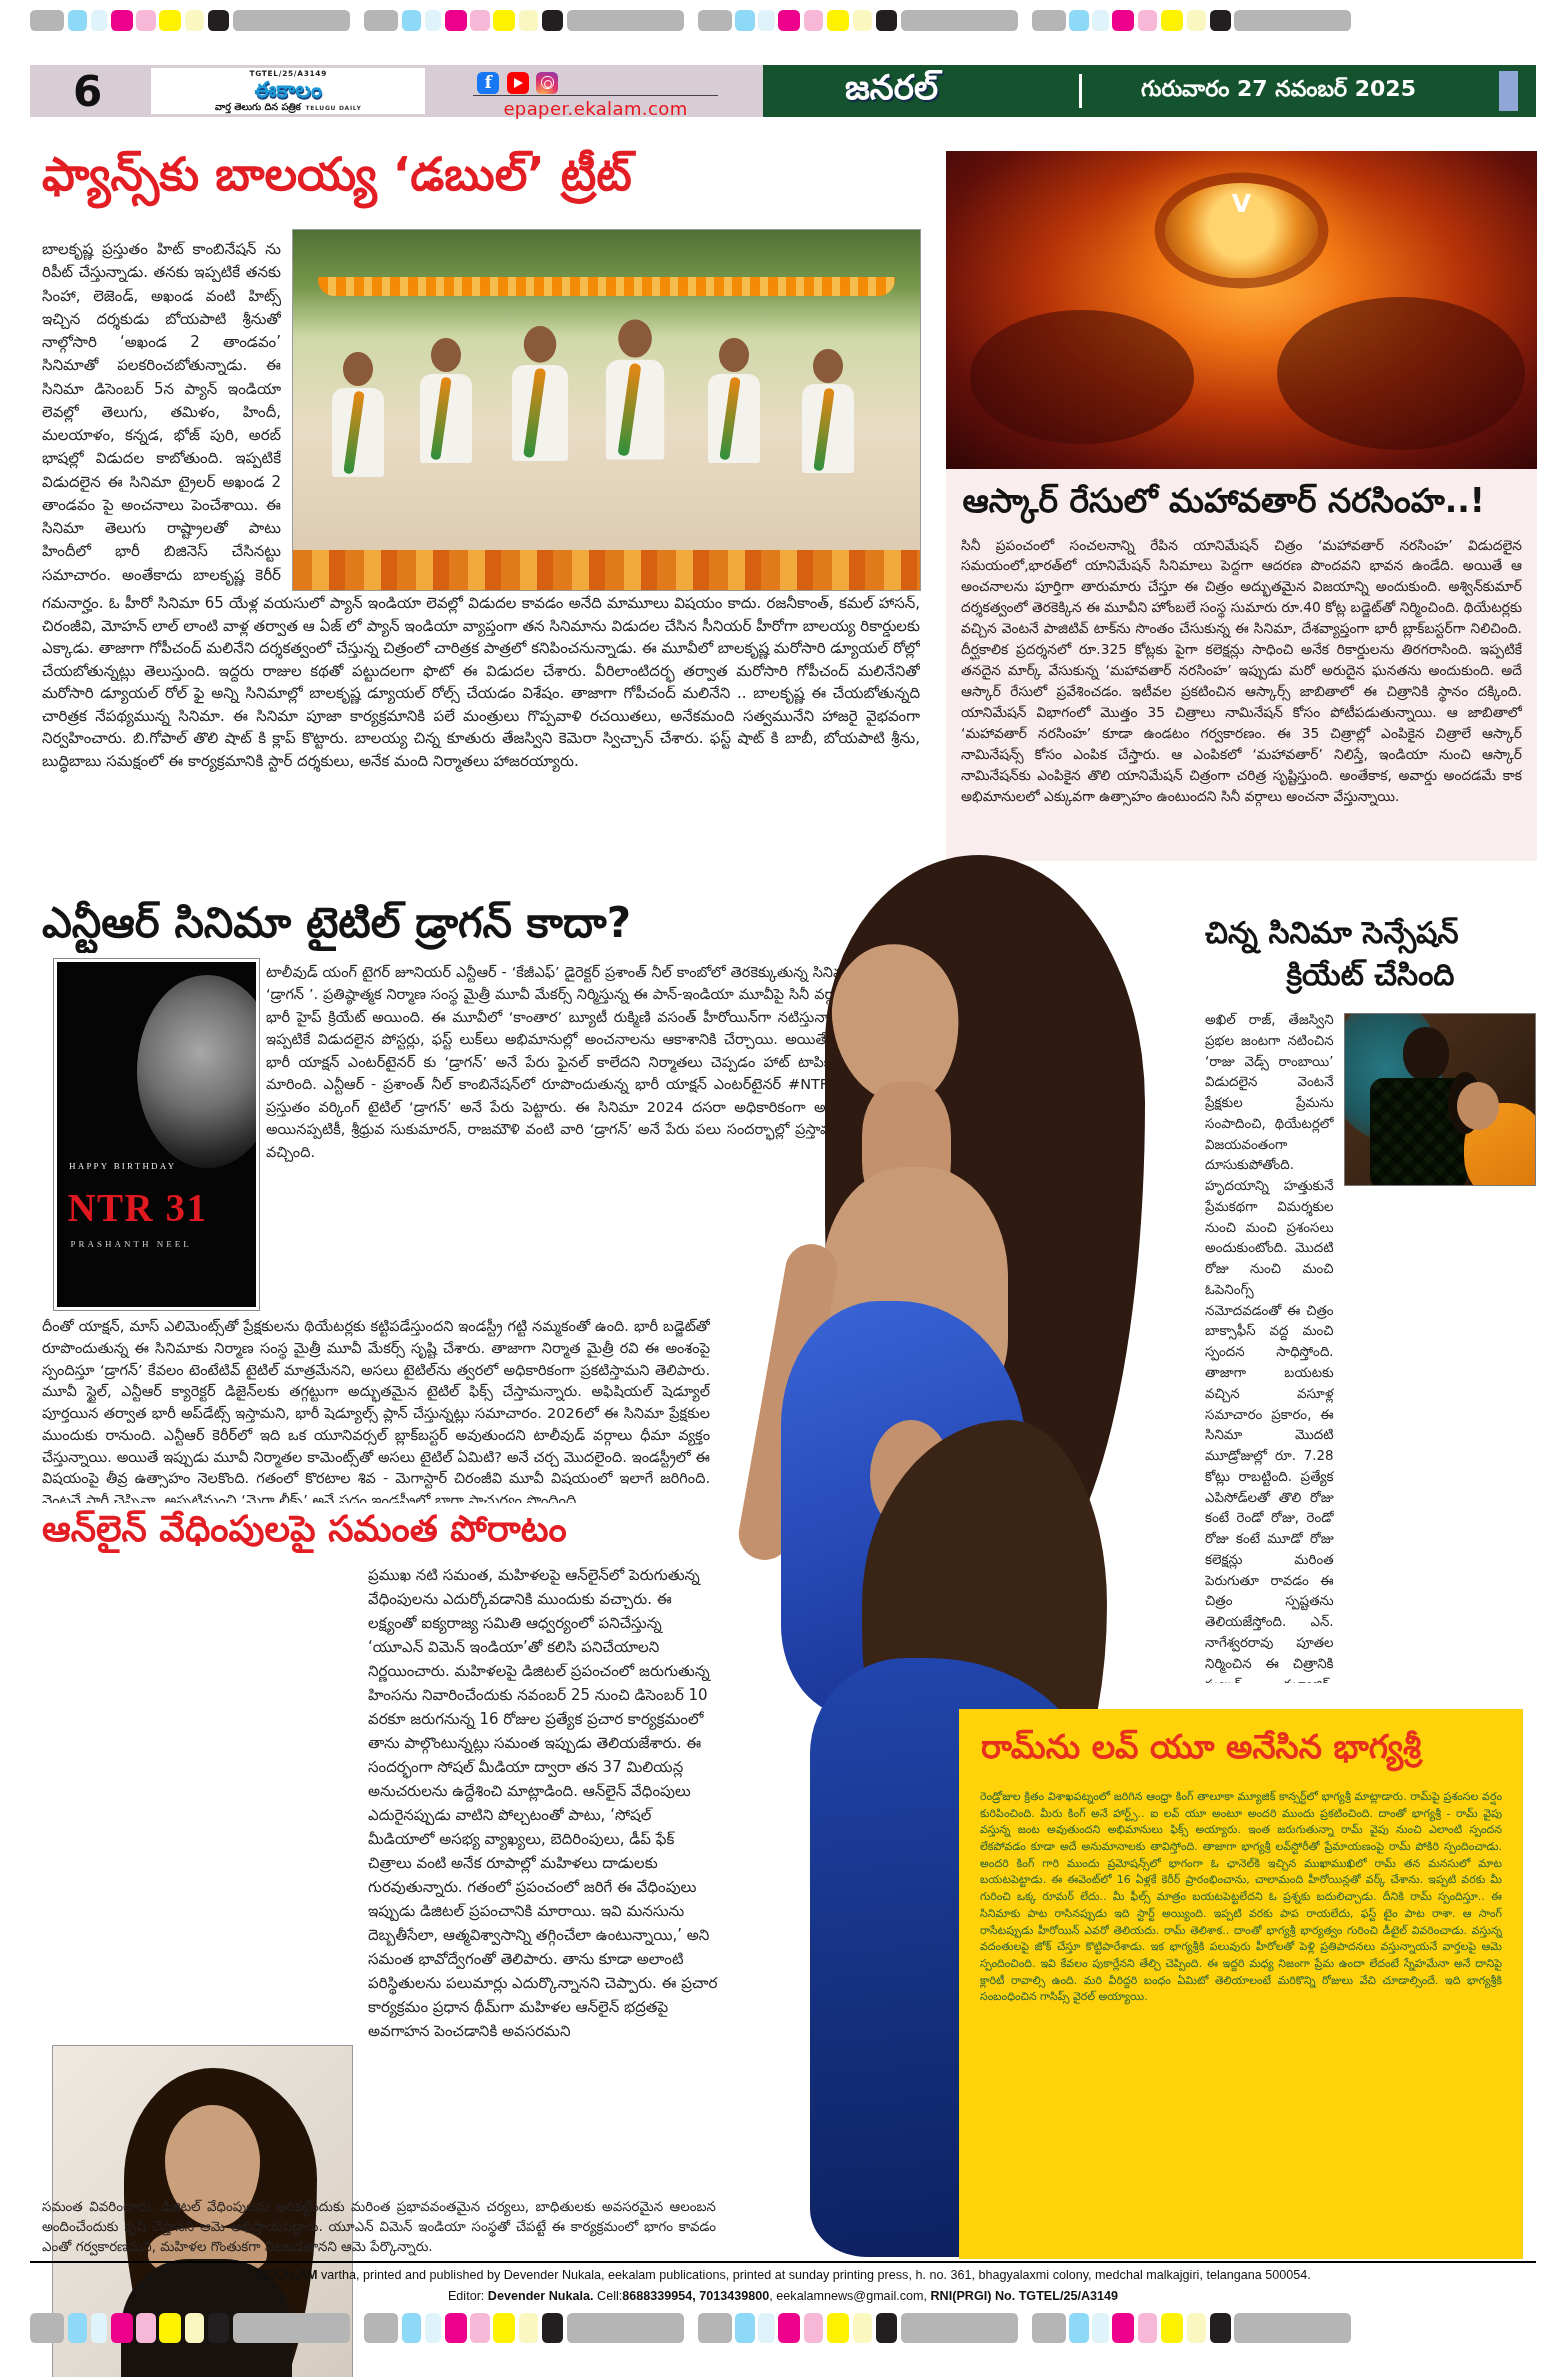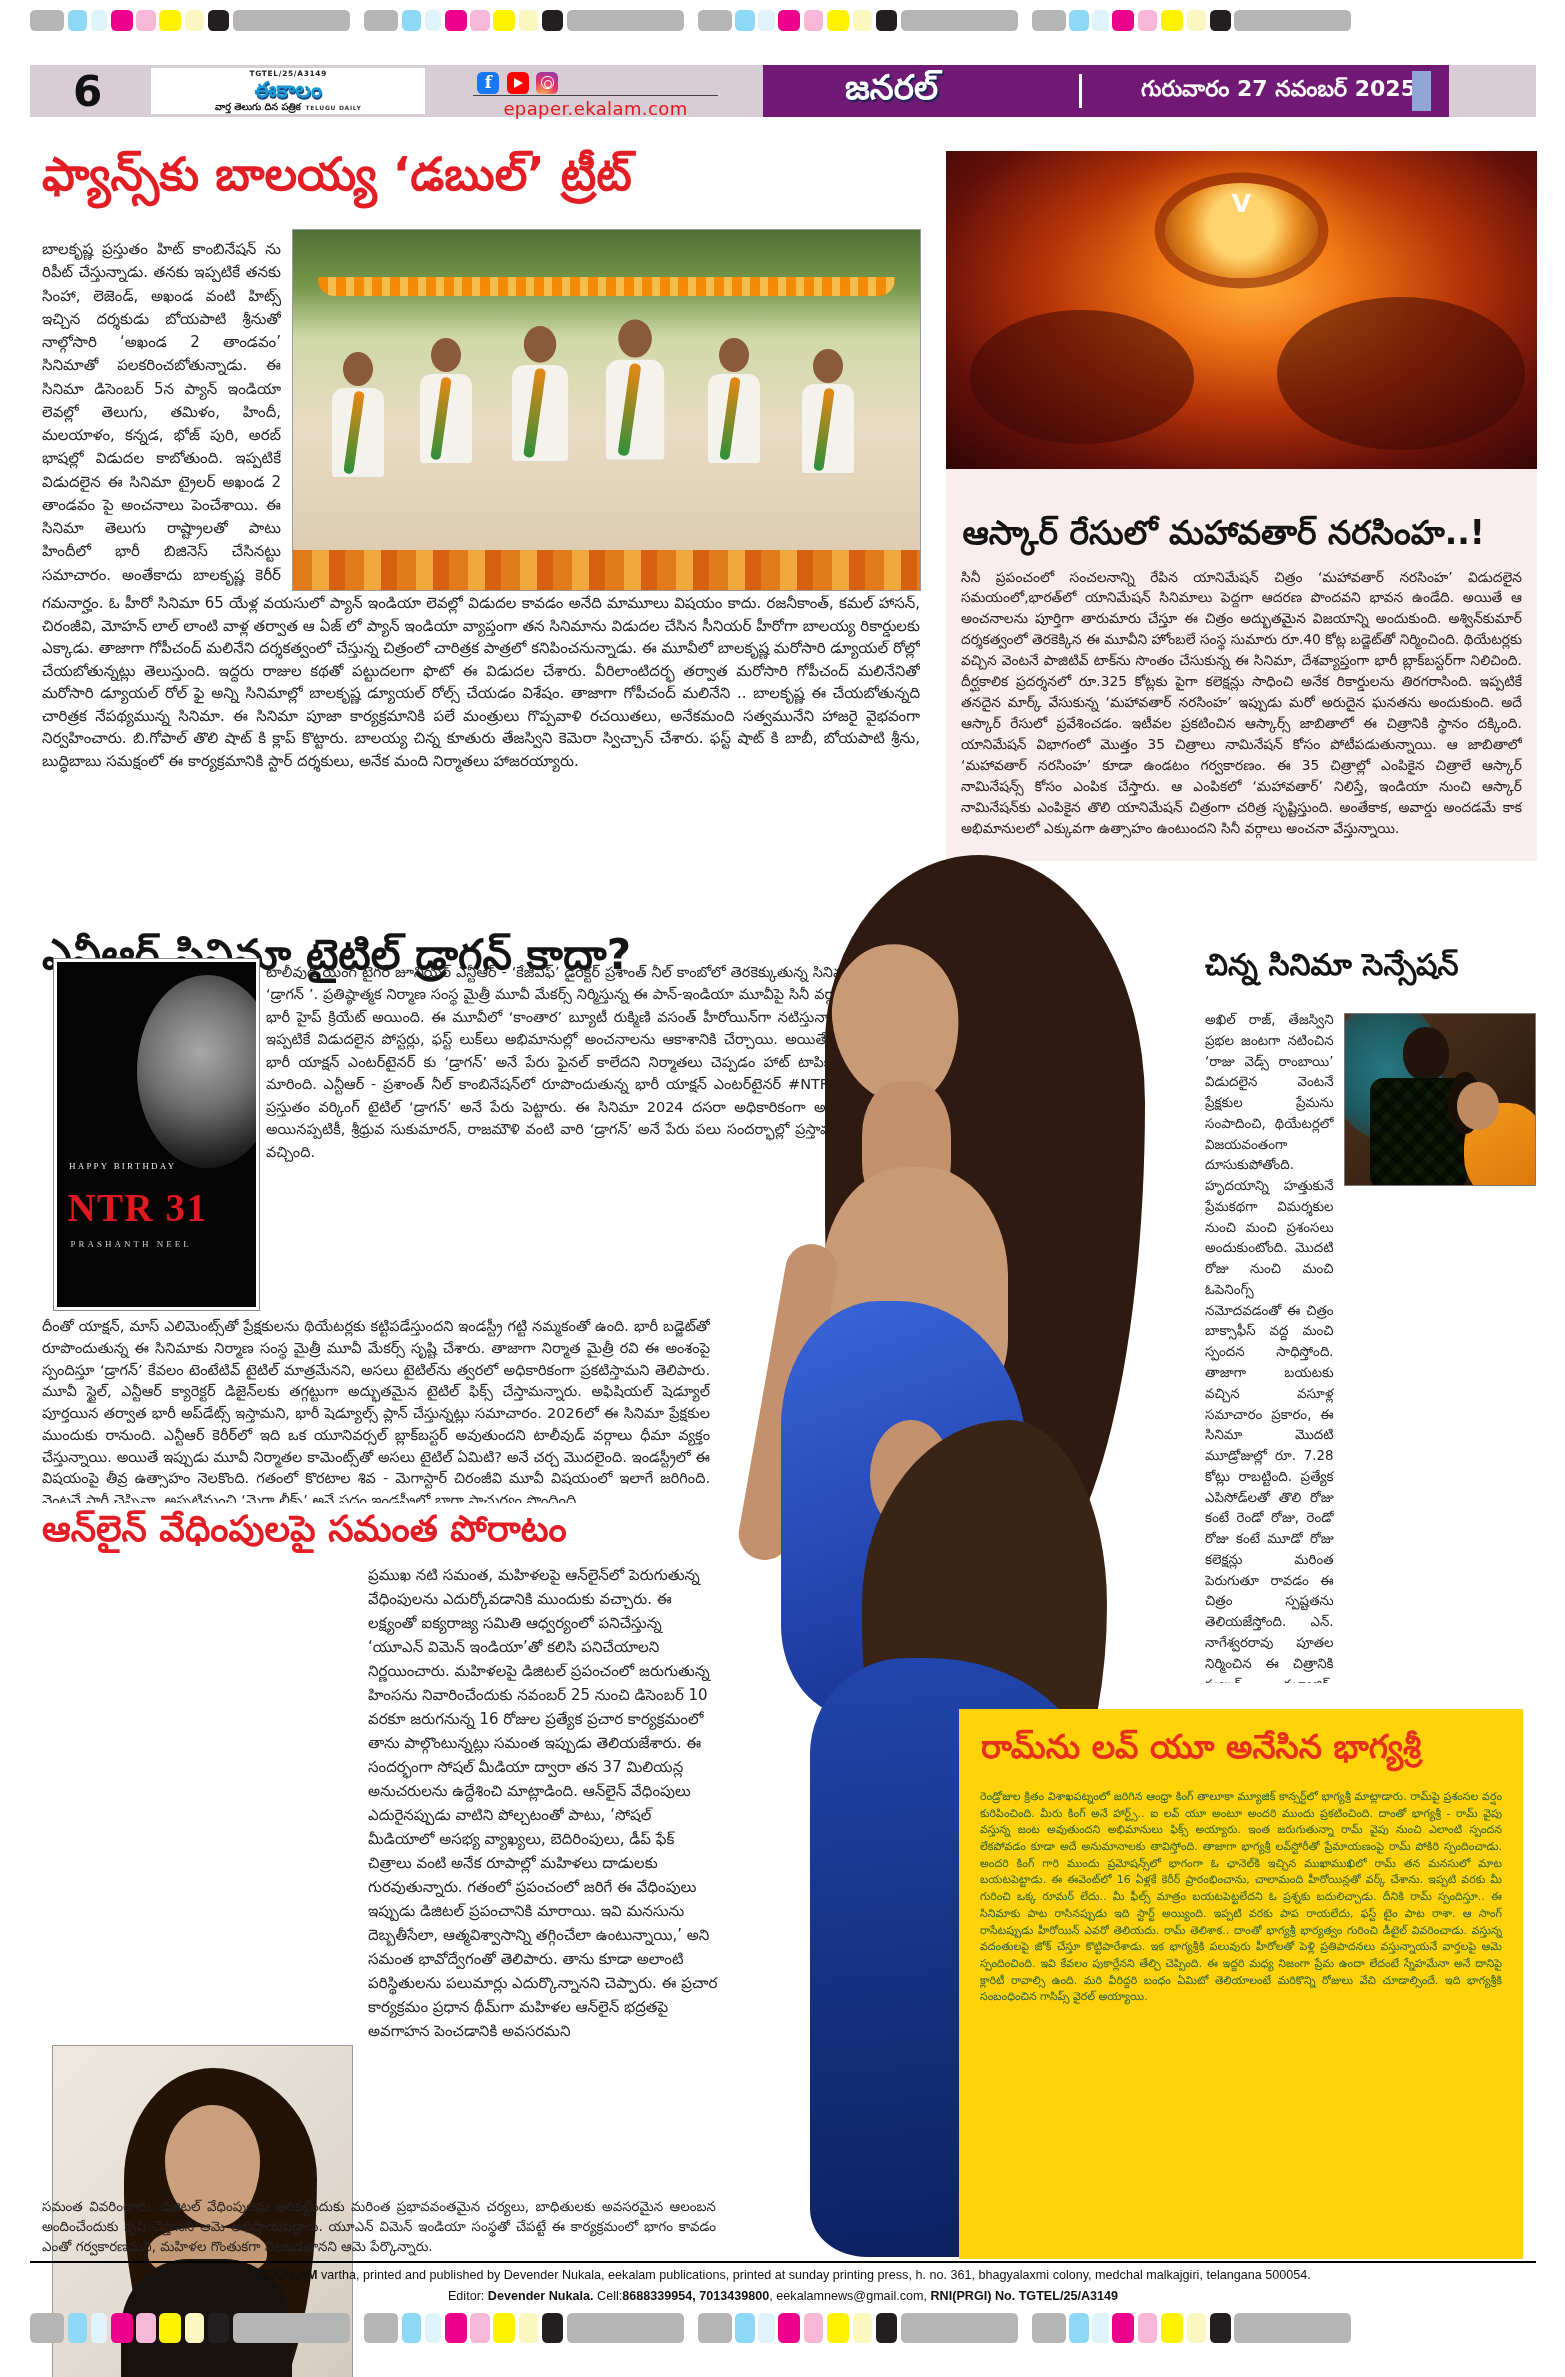--- a/index.html
+++ b/index.html
@@ -24,29 +24,29 @@
   .icon.fb{background:#1877f2;color:#fff;font-weight:bold;font-size:16.4px;font-family:"DejaVu Serif",serif;}
   .icon.yt{background:#ff0000;}
   .icon.yt::before{content:"";display:block;width:0;height:0;border-left:9px solid #fff;
                    border-top:5.2px solid transparent;border-bottom:5.2px solid transparent;margin-left:2.2px;}
   .icon.ig{background:radial-gradient(circle at 30% 110%,#fdbe4b 0%,#e1306c 55%,#833ab4 100%);position:relative;}
   .icon.ig::before{content:"";position:absolute;inset:4.5px;border:1.9px solid #fff;border-radius:6px;}
   .icon.ig::after{content:"";position:absolute;left:8.2px;top:8.2px;width:6px;height:6px;border:1.9px solid #fff;border-radius:50%;}
   .url-wrap{position:absolute;left:443px;top:30px;width:245px;text-align:center;}
   .url-line{border-top:1.5px solid #444;margin-bottom:1.5px;}
   .site-url{color:#e8141b;font-size:18px;letter-spacing:0.4px;}
-  .section-bar{position:absolute;left:733px;top:0;width:686px;height:52px;background:#701a75;
+  .section-bar{position:absolute;left:733px;top:0;width:773px;height:52px;background:#14532d;
                display:flex;align-items:center;color:#fff;}
   .section-label{font-size:34px;font-weight:bold;margin-left:82px;text-shadow:1.5px 2.2px 1.5px #12264e;}
   .vdiv{width:3px;height:34px;background:#fff;margin-left:141px;}
   .hdr-date{font-size:22px;font-weight:bold;margin-left:59px;}
   .corner{position:absolute;right:18px;top:6px;width:19.3px;height:40px;background:#8fa6d6;}
   
   .hl-red{color:#e21d23;font-weight:bold;}
-  .hl-black{color:#141414;font-weight:bold;margin-top:32px;}
+  .hl-black{color:#141414;font-weight:bold;}
   .body-text{text-align:justify;overflow:hidden;color:#262223;}
   
   .a1-photo{background:linear-gradient(180deg,#4f7034 0%,#77994c 16%,#cfd9a8 30%,#e9dcc4 55%,#d9c6ad 100%);
             overflow:hidden;border:0.7px solid #999;}
   .garland{position:absolute;top:13%;left:4%;right:4%;height:19.3px;border-radius:0 0 16.4px 16.4px;
            background:repeating-linear-gradient(90deg,#ff8a00 0 10.4px,#ffc04d 10.4px 18px);opacity:.92;}
   .flowerbed{position:absolute;bottom:0;left:0;right:0;height:11%;
              background:repeating-linear-gradient(90deg,#e07a1a 0 19.3px,#f2a93b 19.3px 36px,#d65f10 36px 52px);}
   .person{position:absolute;width:55px;}
   .person .head{width:30px;height:34px;border-radius:50%;background:#8a5a3a;margin:0 auto;}

